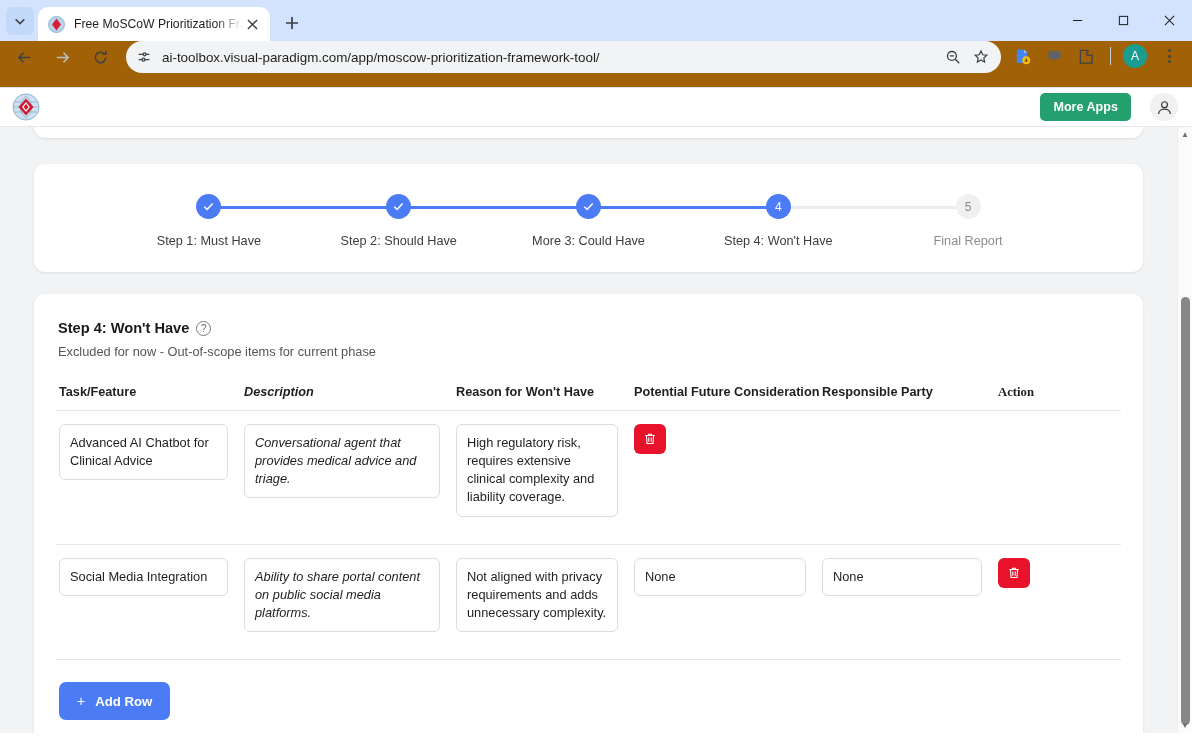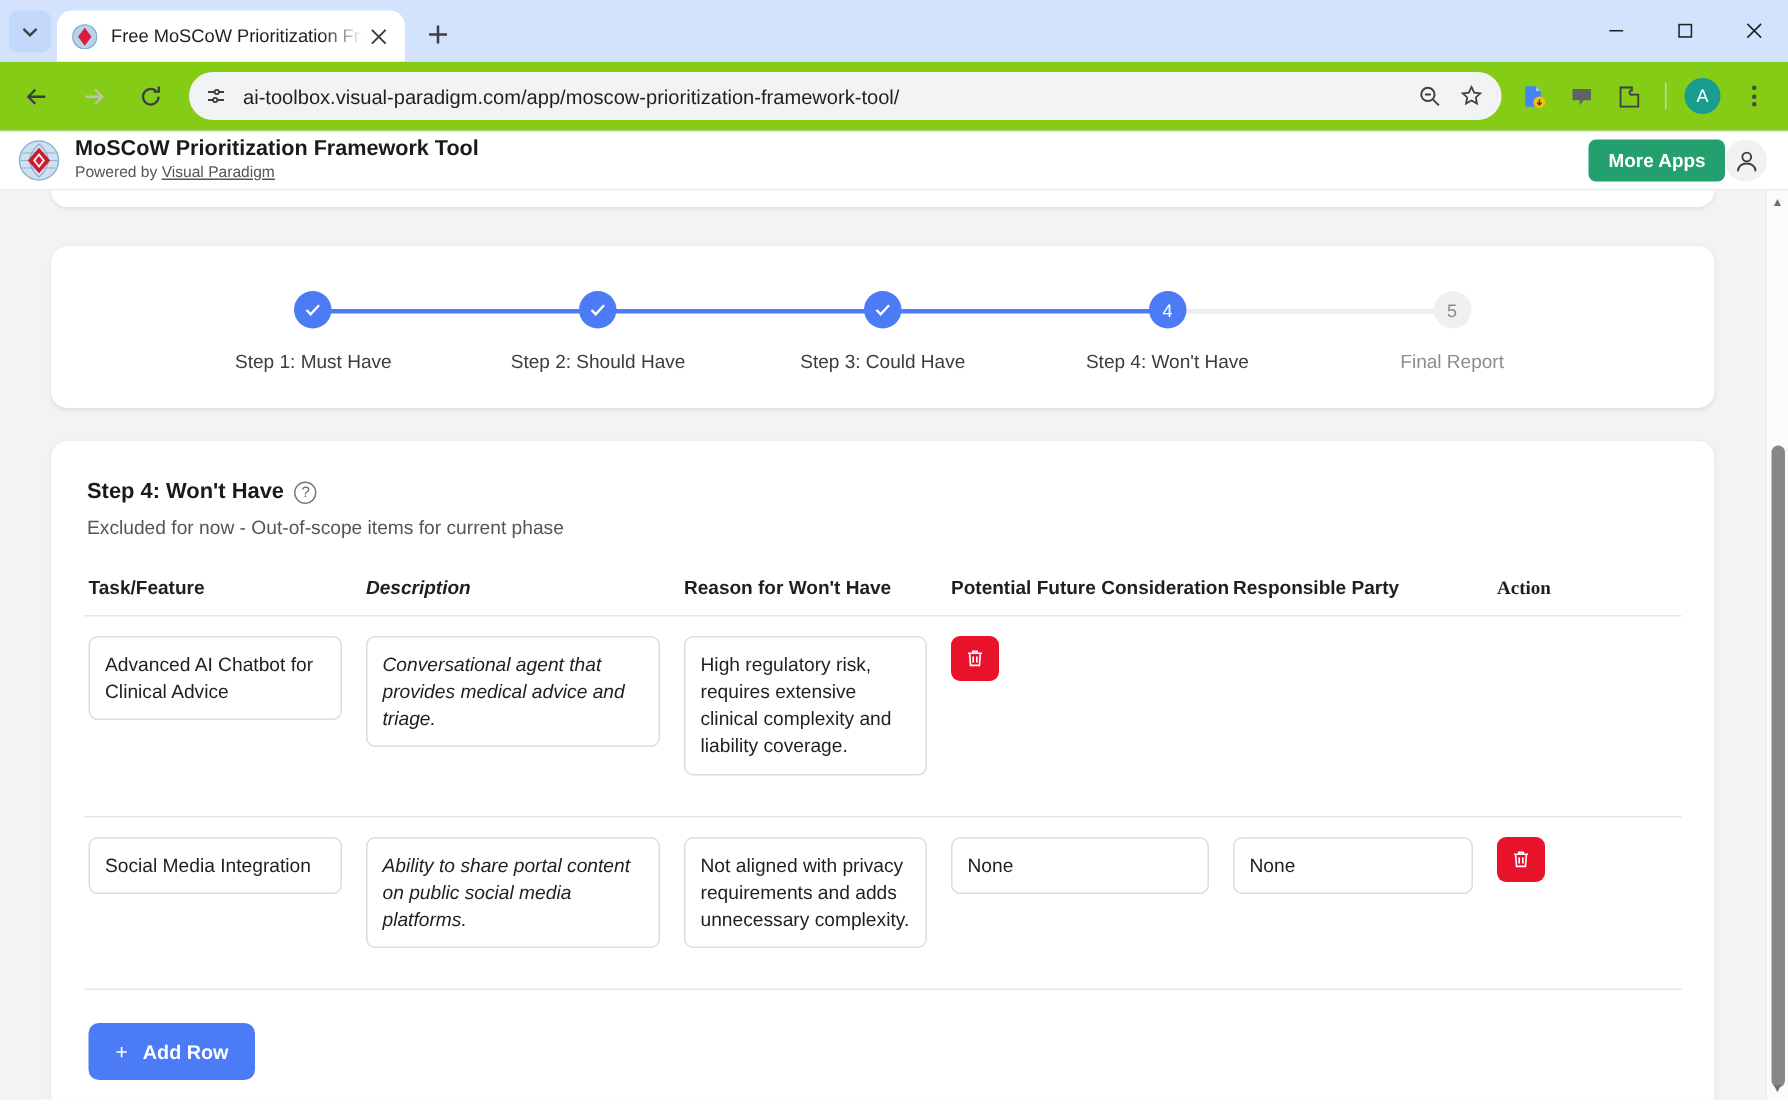--- a/index.html
+++ b/index.html
@@ -72,23 +72,23 @@
     display: flex;
   }
   .win-btn {
     width: 46px; height: 41px;
     display: flex; align-items: center; justify-content: center;
   }
   .win-btn svg { width: 11px; height: 11px; }
 
   .browser-toolbar {
     height: 47px;
-    background: #84cc16;
-    display: flex;
-    align-items: center;
+    background: #a16207;
+    display: flex;
+    align-items: flex-start;
     padding: 0 8px;
     border-bottom: 1px solid #e3e3e3;
   }
   .nav-btn {
     width: 32px; height: 32px;
     margin-right: 6px;
     border-radius: 50%;
     display: flex; align-items: center; justify-content: center;
   }
   .nav-btn svg { width: 17px; height: 17px; }
@@ -168,21 +168,21 @@
     font-size: 10.4px;
     color: #555;
     line-height: 1.3;
     margin-top: 1px;
   }
   .app-sub a { color: #555; text-decoration: underline; }
   .header-right {
     margin-left: auto;
     display: flex;
     align-items: center;
-    gap: 0;
+    gap: 19px;
   }
   .more-apps-btn {
     background: #23a06e;
     color: #fff;
     font-size: 12.6px;
     font-weight: bold;
     border: none;
     border-radius: 5px;
     padding: 7px 13px;
     cursor: pointer;
@@ -520,26 +520,20 @@
   <span class="app-logo">
     <svg viewBox="0 0 28 28">
       <circle cx="14" cy="14" r="13" fill="#cfe0ef" stroke="#8fb4d4" stroke-width="1"></circle>
       <path d="M14 3 Q20 8 20 14 Q20 20 14 25 Q8 20 8 14 Q8 8 14 3" fill="none" stroke="#8fb4d4" stroke-width="0.9"></path>
       <path d="M1.5 14h25M3 9h22M3 19h22" stroke="#8fb4d4" stroke-width="0.8" fill="none"></path>
       <path d="M14 5.5 L21.5 14 L14 22.5 L6.5 14 Z" fill="#cc1b30"></path>
       <path d="M14 9 L18 14 L14 19 L10 14 Z" fill="#ffffff" opacity="0.92"></path>
       <path d="M14 11 L16.4 14 L14 17 L11.6 14 Z" fill="#cc1b30"></path>
     </svg>
   </span>
-  <div class="app-titles">
-    <div class="app-title">MoSCoW Prioritization Framework Tool</div>
-    <div class="app-sub">
-      <span>Powered by </span><a href="#">Visual Paradigm</a>
-    </div>
-  </div>
   <div class="header-right">
     <button class="more-apps-btn">More Apps</button>
     <div class="user-avatar">
       <svg viewBox="0 0 18 18" stroke="#3c3c3c" stroke-width="1.3" fill="none">
         <circle cx="9" cy="6" r="3.1"></circle>
           <path d="M2.8 16c0-3.4 2.8-5.4 6.2-5.4s6.2 2 6.2 5.4"></path>
       </svg>
     </div>
   </div>
 </div>
@@ -569,21 +563,21 @@
           </div>
           <div class="step-label">Step 2: Should Have</div>
         </div>
 
         <div class="step">
           <div class="step-circle">
             <svg viewBox="0 0 14 14" stroke="#fff" stroke-width="1.7" fill="none">
                 <path d="M2.5 7.2l3 3 6-6.4"></path>
               </svg>
           </div>
-          <div class="step-label">Step 3: Could Have</div>
+          <div class="step-label">More 3: Could Have</div>
         </div>
 
         <div class="step incomplete-line">
           <div class="step-circle">4</div>
           <div class="step-label">Step 4: Won't Have</div>
         </div>
 
         <div class="step">
           <div class="step-circle pending">5</div>
           <div class="step-label muted">Final Report</div>

